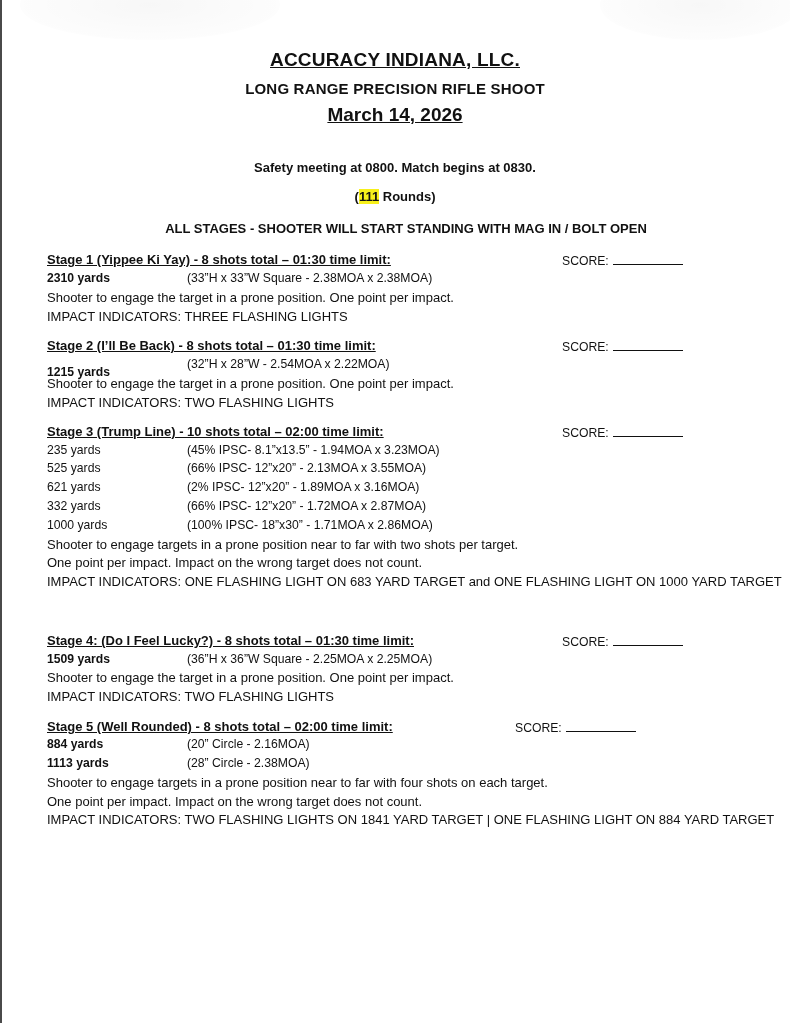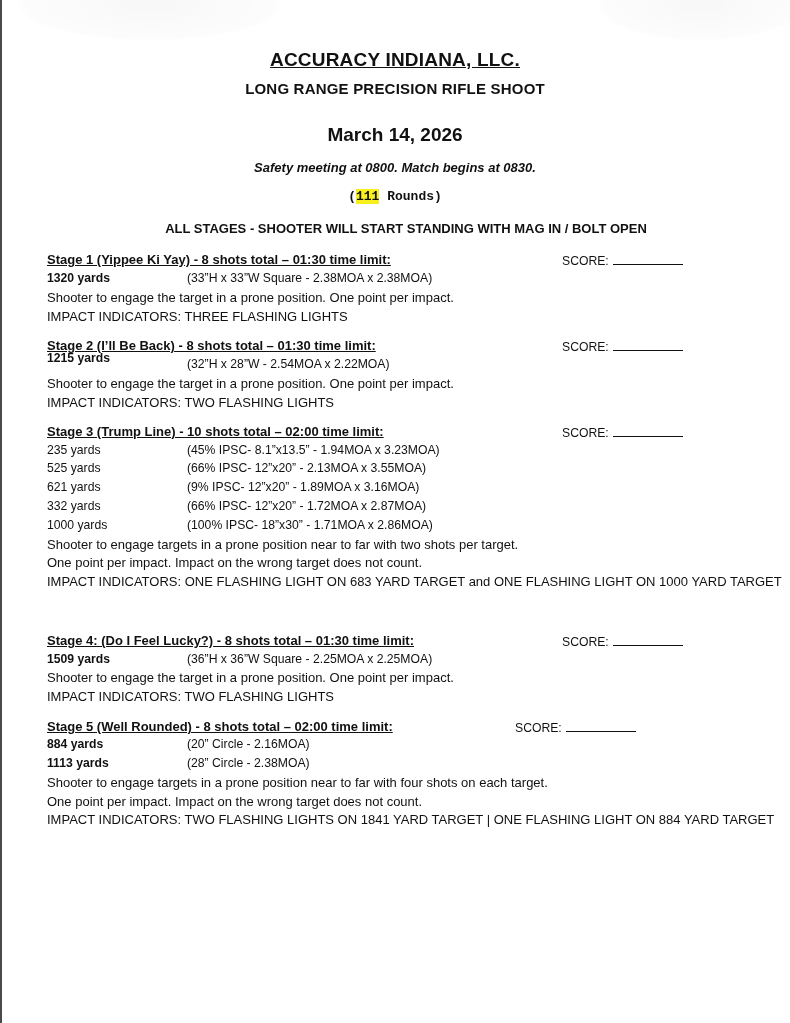--- a/index.html
+++ b/index.html
@@ -35,23 +35,23 @@
     .center {
       position: absolute;
       left: 0;
       width: 790px;
       text-align: center;
       font-weight: bold;
       white-space: nowrap;
     }
     .title1 { top: 49px; font-size: 19px; letter-spacing: 0.2px; text-decoration: underline; }
     .title2 { top: 80px; font-size: 15px; letter-spacing: 0.2px; }
-    .date   { top: 124px; font-size: 19px; }
-    .safety { top: 160px; font-size: 13px; font-style: italic; }
-    .rounds { top: 189px; font-size: 13px; font-family: Liberation Mono, monospace; }
+    .date   { top: 104px; font-size: 19px; text-decoration: underline; }
+    .safety { top: 160px; font-size: 13px; }
+    .rounds { top: 189px; font-size: 13px; }
     .rounds .hl { background: #f7f01c; }
     .allstages { top: 221px; font-size: 13px; left: 0; padding-left: 11px; }
 
     .line {
       position: absolute;
       left: 47px;
       font-size: 13px;
       white-space: nowrap;
       line-height: 15px;
     }
@@ -99,40 +99,40 @@
 
 <div class="center title1">ACCURACY INDIANA, LLC.</div>
 <div class="center title2">LONG RANGE PRECISION RIFLE SHOOT</div>
 <div class="center date">March 14, 2026</div>
 <div class="center safety">Safety meeting at 0800. Match begins at 0830.</div>
 <div class="center rounds"><span>(</span><span class="hl">111</span><span> Rounds)</span></div>
 <div class="center allstages">ALL STAGES - SHOOTER WILL START STANDING WITH MAG IN / BOLT OPEN</div>
 
 <div class="line stage-title" style="top:252px">Stage 1  (Yippee Ki Yay) - 8 shots total – 01:30 time limit:</div>
 <div class="score" style="top:252px; left:562px"><span>SCORE:</span><span class="blank"></span></div>
-<div class="dist bold" style="top:271px">1320 yards</div>
+<div class="dist bold" style="top:271px">2310 yards</div>
 <div class="spec" style="top:271px">(33”H x 33”W Square - 2.38MOA x 2.38MOA)</div>
 <div class="line" style="top:290px">Shooter to engage the target in a prone position. One point per impact.</div>
 <div class="line" style="top:309px">IMPACT INDICATORS: THREE FLASHING LIGHTS</div>
 
 <div class="line stage-title" style="top:338px">Stage 2 (I’ll Be Back) - 8 shots total – 01:30 time limit:</div>
 <div class="score" style="top:338px; left:562px"><span>SCORE:</span><span class="blank"></span></div>
-<div class="dist bold" style="top:351px">1215 yards</div>
+<div class="dist bold" style="top:365px">1215 yards</div>
 <div class="spec" style="top:357px">(32”H x 28”W - 2.54MOA x 2.22MOA)</div>
 <div class="line" style="top:376px">Shooter to engage the target in a prone position. One point per impact.</div>
 <div class="line" style="top:395px">IMPACT INDICATORS: TWO FLASHING LIGHTS</div>
 
 <div class="line stage-title" style="top:424px">Stage 3  (Trump Line) - 10 shots total – 02:00 time limit:</div>
 <div class="score" style="top:424px; left:562px"><span>SCORE:</span><span class="blank"></span></div>
 <div class="dist" style="top:443px">235 yards</div>
 <div class="spec" style="top:443px">(45% IPSC- 8.1”x13.5” - 1.94MOA x 3.23MOA)</div>
 <div class="dist" style="top:461px">525 yards</div>
 <div class="spec" style="top:461px">(66% IPSC- 12”x20” - 2.13MOA x 3.55MOA)</div>
 <div class="dist" style="top:480px">621 yards</div>
-<div class="spec" style="top:480px">(9% IPSC- 12”x20” - 1.89MOA x 3.16MOA)</div>
+<div class="spec" style="top:480px">(2% IPSC- 12”x20” - 1.89MOA x 3.16MOA)</div>
 <div class="dist" style="top:499px">332 yards</div>
 <div class="spec" style="top:499px">(66% IPSC- 12”x20” - 1.72MOA x 2.87MOA)</div>
 <div class="dist" style="top:518px">1000 yards</div>
 <div class="spec" style="top:518px">(100% IPSC- 18”x30” - 1.71MOA x 2.86MOA)</div>
 <div class="line" style="top:537px">Shooter to engage targets in a prone position near to far with two shots per target.</div>
 <div class="line" style="top:555px">One point per impact. Impact on the wrong target does not count.</div>
 <div class="line" style="top:574px">IMPACT INDICATORS: ONE FLASHING LIGHT ON 683 YARD TARGET and ONE FLASHING LIGHT ON 1000 YARD TARGET</div>
 
 <div class="line stage-title" style="top:633px">Stage 4:  (Do I Feel Lucky?) - 8 shots total – 01:30 time limit:</div>
 <div class="score" style="top:633px; left:562px"><span>SCORE:</span><span class="blank"></span></div>

